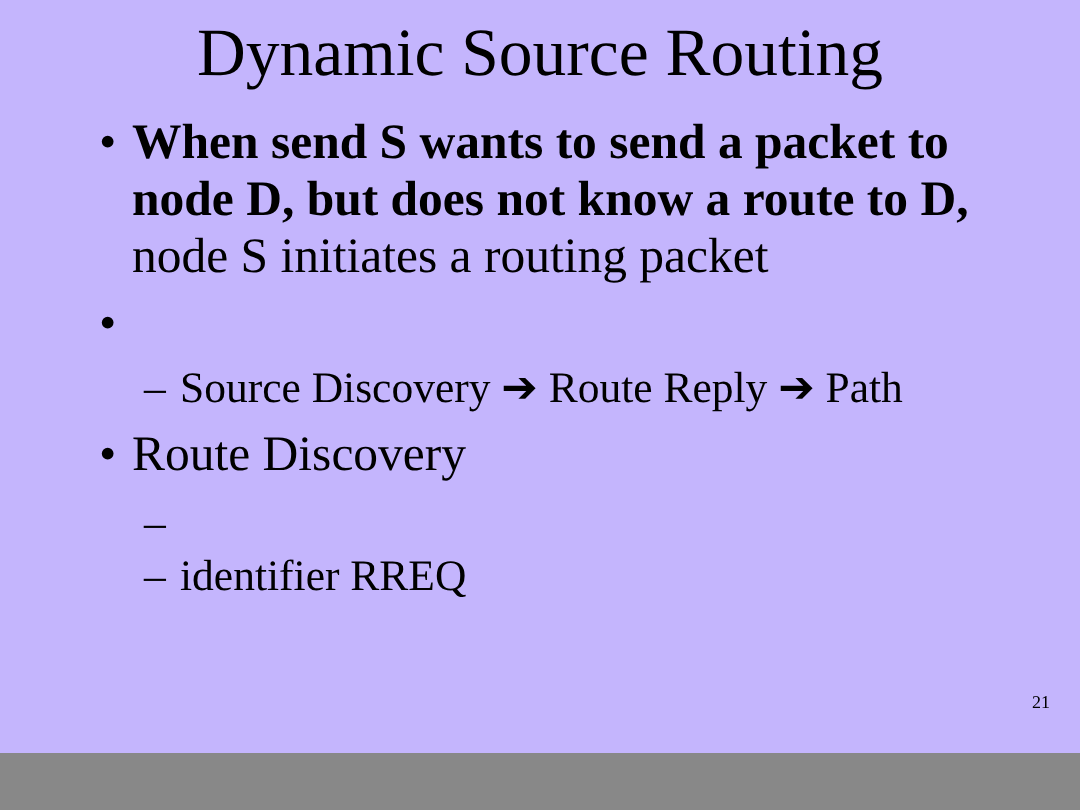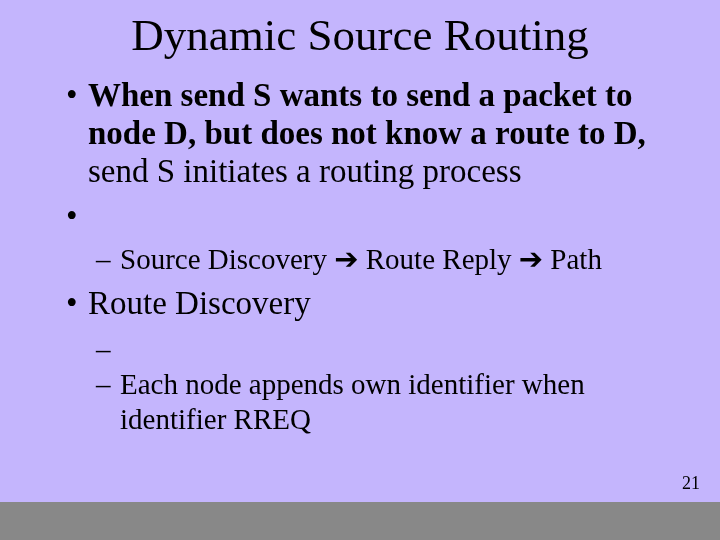--- a/index.html
+++ b/index.html
@@ -31,40 +31,40 @@
   .l1 .marker{flex:0 0 22px;}
   .l2{font-size:29px;line-height:35px;}
   .l2 .marker{margin-left:30px;flex:0 0 24px;}
   .bold{font-weight:bold;}
   .mt7{margin-top:7px;}
   .mt10{margin-top:10px;}
   .mt0{margin-top:0;}
   .arrow-line{font-family:"Liberation Serif","DejaVu Sans",serif;}
   .page-number{
     position:absolute;
-    right:20px;bottom:10px;
-    font-size:18px;
+    right:20px;bottom:28px;
+    font-size:12px;
     line-height:1;
   }
 </style>
 </head>
 <body>
 
 <div class="slide">
 
   <div class="title">Dynamic Source Routing</div>
 
   <div class="content">
 
     <div class="para l1">
       <span class="marker">•</span>
       <span class="text">
         <span class="line bold">When send S wants to send a packet to</span>
         <span class="line bold">node D, but does not know a route to D,</span>
-        <span class="line">send S initiates a routing process</span>
+        <span class="line">node S initiates a routing packet</span>
       </span>
     </div>
 
     <div class="para l1 mt7">
       <span class="marker">•</span>
     </div>
 
     <div class="para l2 mt7">
       <span class="marker">–</span>
       <span class="text">
@@ -79,21 +79,20 @@
       </span>
     </div>
 
     <div class="para l2 mt10">
       <span class="marker">–</span>
     </div>
 
     <div class="para l2 mt0">
       <span class="marker">–</span>
       <span class="text">
-        <span class="line">Each node appends own identifier when</span>
         <span class="line">identifier RREQ</span>
       </span>
     </div>
 
   </div>
 
   <div class="page-number">21</div>
 
 </div>
 

